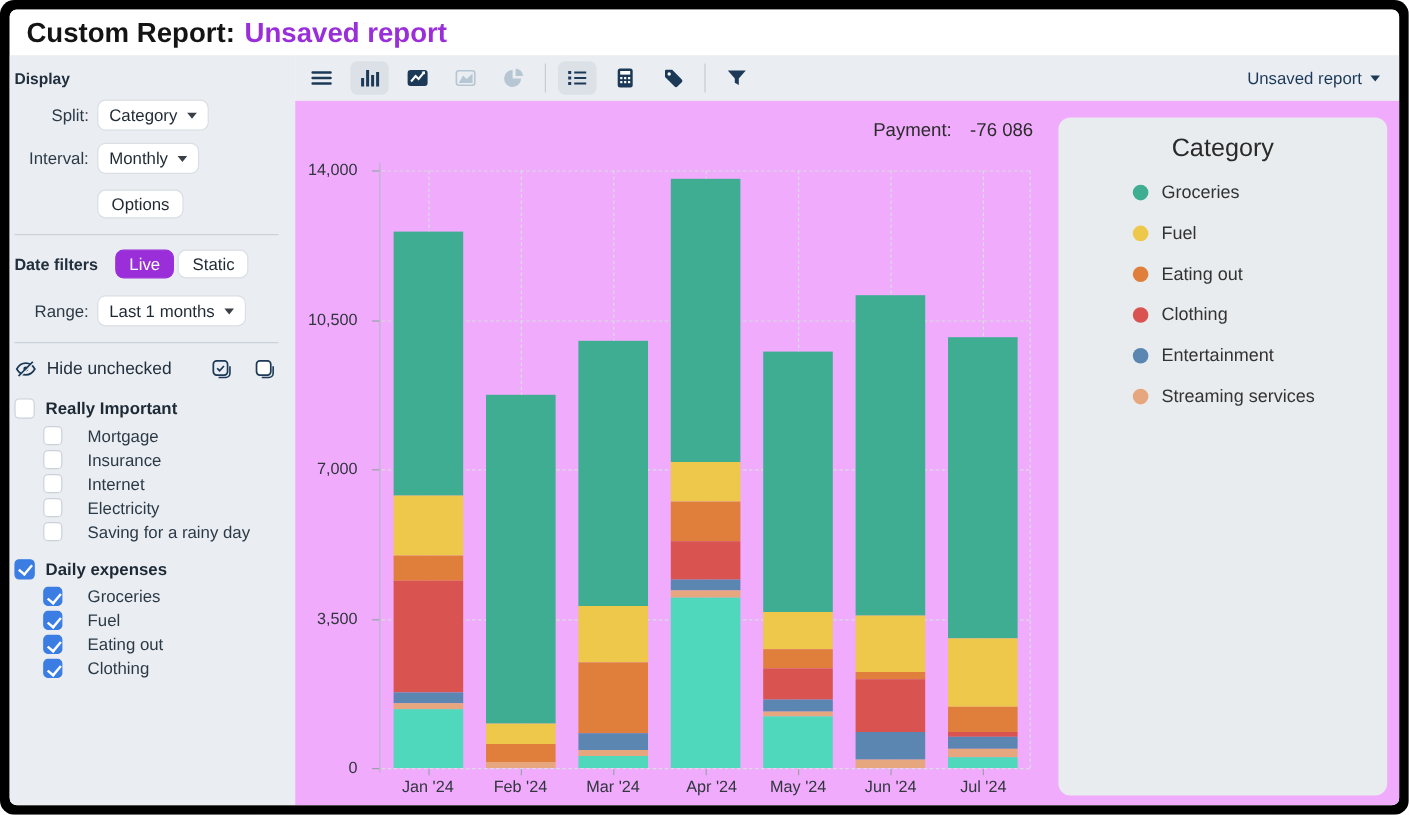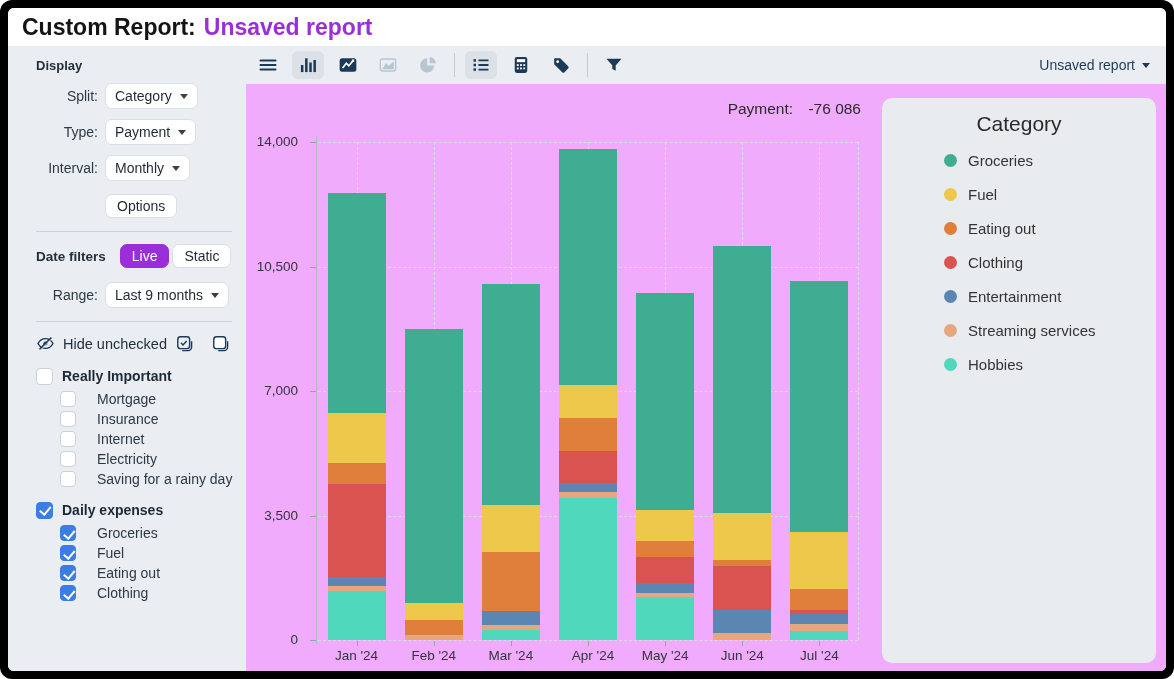--- a/index.html
+++ b/index.html
@@ -4,21 +4,21 @@
 <style>
   html,body{margin:0;padding:0;background:#fff;font-family:"Liberation Sans",sans-serif;}
   .app{width:1174px;height:679px;background:#000;border-radius:12px;padding:8px;box-sizing:border-box;}
   .win{width:100%;height:100%;background:#fff;border-radius:6px;overflow:hidden;display:flex;flex-direction:column;}
   .titlebar{flex:0 0 38px;display:flex;align-items:center;padding-left:14px;background:#fff;}
   .title-prefix{font-size:23px;font-weight:bold;color:#141414;}
   .title-name{font-size:23px;font-weight:bold;color:#9a2fd9;margin-left:8px;}
   .body{flex:1;display:flex;min-height:0;background:#fff;}
 
   
-  .sidebar{width:238px;flex:0 0 238px;background:#eaedf1;padding:8px 0 0 28px;box-sizing:border-box;overflow:hidden;}
+  .sidebar{width:238px;flex:0 0 238px;background:#eaedf1;padding:8px 0 0 4px;box-sizing:border-box;overflow:hidden;}
   .section-h{font-size:13px;font-weight:bold;color:#22303e;margin:4px 0 2px;}
   .ctl-row{display:flex;align-items:center;margin:10px 0;}
   .ctl-label{width:62px;text-align:right;margin-right:7px;font-size:14px;color:#2c3a47;flex:0 0 62px;}
   .btn{background:#fff;border:1px solid #d9dfe5;border-radius:7px;padding:3px 11px;font-size:14px;color:#1f2933;cursor:pointer;}
   .btn.active{background:#9a2fd9;border-color:#9a2fd9;color:#fff;}
   .btn + .btn{margin-left:3px;}
   .select{background:#fff;border:1px solid #d9dfe5;border-radius:7px;padding:4px 9px;font-size:14px;color:#1f2933;display:inline-flex;align-items:center;gap:8px;cursor:pointer;}
   .caret{width:0;height:0;border-left:4.5px solid transparent;border-right:4.5px solid transparent;border-top:5px solid #3a3f46;display:inline-block;}
   .divider{border:none;border-top:1px solid #c9d2db;margin:13px 14px 12px 0;}
   .df-row{display:flex;align-items:center;margin:2px 0;}
@@ -83,27 +83,20 @@
 
 
       <div class="ctl-row">
         <span class="ctl-label">Split:</span>
         <span class="select">
           <span>Category</span>
           <span class="caret"></span>
         </span>
       </div>
 
-      <div class="ctl-row">
-        <span class="ctl-label">Type:</span>
-        <span class="select">
-          <span>Payment</span>
-          <span class="caret"></span>
-        </span>
-      </div>
 
       <div class="ctl-row">
         <span class="ctl-label">Interval:</span>
         <span class="select">
           <span>Monthly</span>
           <span class="caret"></span>
         </span>
       </div>
 
       <div class="ctl-row" style="margin-top:13px;">
@@ -117,21 +110,21 @@
         <span class="section-h">Date filters</span>
         <span class="df-btns">
           <button class="btn active">Live</button>
           <button class="btn">Static</button>
         </span>
       </div>
 
       <div class="ctl-row" style="margin-top:14px;">
         <span class="ctl-label">Range:</span>
         <span class="select">
-          <span>Last 9 months</span>
+          <span>Last 1 months</span>
           <span class="caret"></span>
         </span>
       </div>
 
       <hr class="divider">
 
       <div class="hide-row">
         <svg width="19" height="19" viewBox="0 0 24 24">
           <path d="M2.5 12 C5 7.5 8.3 5.8 12 5.8 S19 7.5 21.5 12 C19 16.5 15.7 18.2 12 18.2 S5 16.5 2.5 12 Z" fill="none" stroke="#1c3a57" stroke-width="1.8"></path>
           <circle cx="12" cy="12" r="2.6" fill="#1c3a57"></circle>
@@ -402,23 +395,19 @@
                   <div>Clothing</div>
                 </div>
                 <div class="legend-item">
                   <div class="dot" style="background: rgb(92, 134, 178);"></div>
                   <div>Entertainment</div>
                 </div>
                 <div class="legend-item">
                   <div class="dot" style="background: rgb(230, 166, 126);"></div>
                   <div>Streaming services</div>
                 </div>
-                <div class="legend-item">
-                  <div class="dot" style="background: rgb(80, 216, 188);"></div>
-                  <div>Hobbies</div>
-                </div>
               </div>
         </div>
       </div>
     </div>
   </div>
 </div>
 </div>
 
 </body></html>

